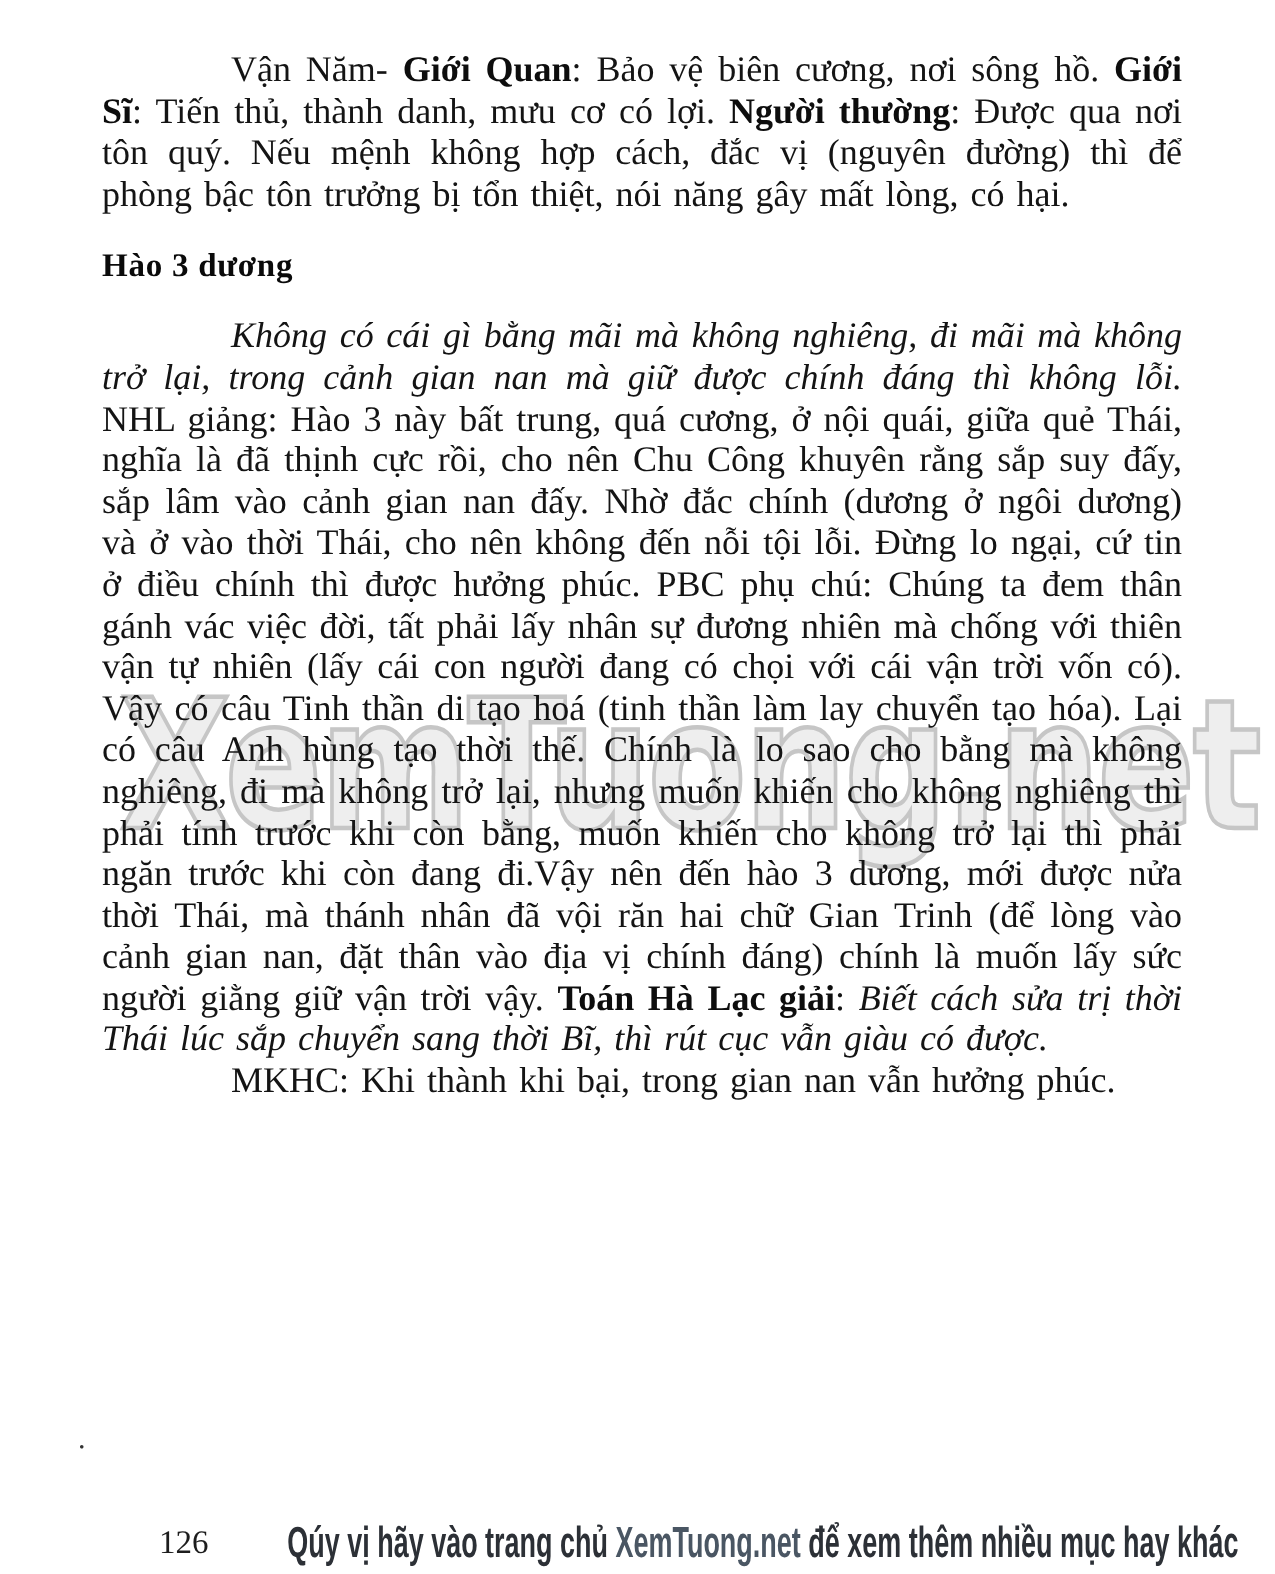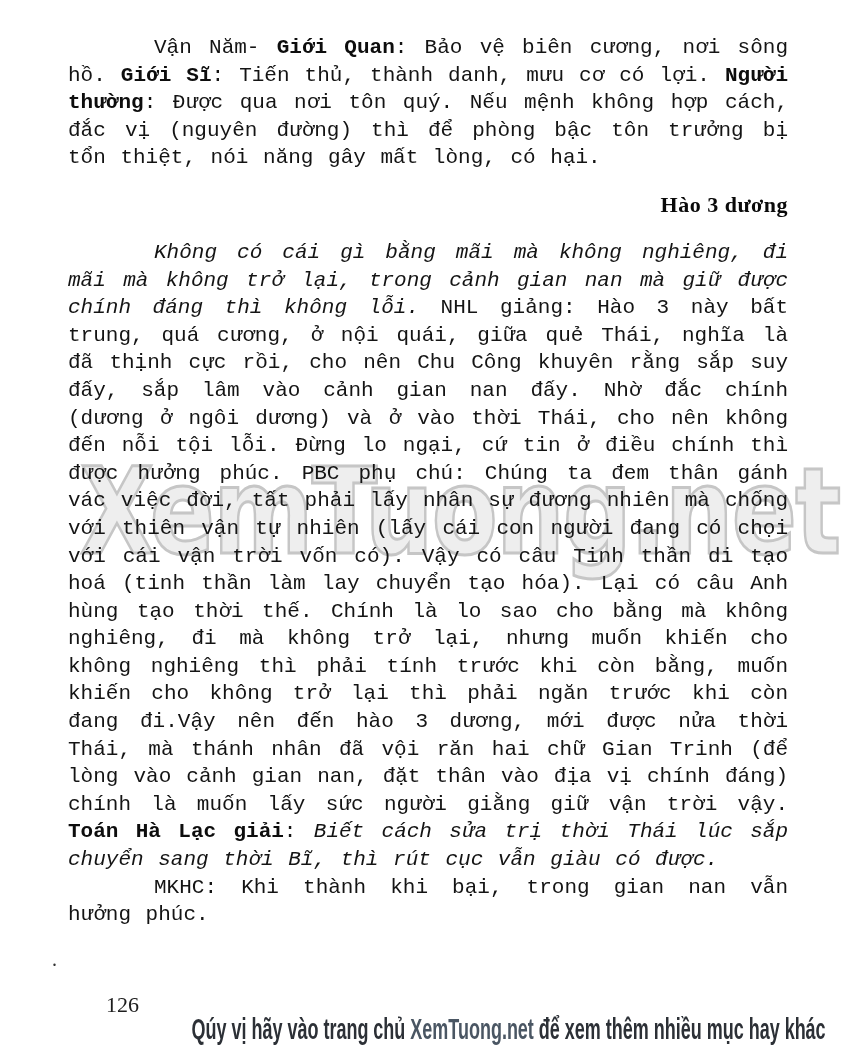--- a/index.html
+++ b/index.html
@@ -31,47 +31,46 @@
   .content{
     position:absolute;
     z-index:1;
     left:68px;top:34px;
     width:720px;
   }
   .content p{
     margin:0;
     text-align:justify;
     text-indent:86px;
-    font-size:21px;
+    font-size:24px;
     line-height:27.6px;
     color:#141414;
     word-spacing:2px;
-    font-family:Liberation Mono, monospace;
   }
   .content p b{font-weight:bold;color:#0d0d0d;}
   .content p i{font-style:italic;}
   .heading{
-    text-align:right;
+    text-align:left;
     font-weight:bold;
     font-size:22px;
     color:#0a0a0a;
     margin:20px 0 21px 0;
     letter-spacing:0.5px;
   }
   .margin-dot{
     position:absolute;
     z-index:1;
     left:52px;top:948px;
     font-size:20px;
     color:#333333;
   }
   .page-number{
     position:absolute;
     z-index:1;
-    left:106px;top:992px;
+    left:106px;top:1015px;
     font-size:22px;
     color:#1d1d1d;
   }
   .footer{
     position:absolute;
     z-index:2;
     left:30px;right:-30px;bottom:2px;
     text-align:center;
     font-family:"Liberation Sans","DejaVu Sans",sans-serif;
     font-weight:bold;

